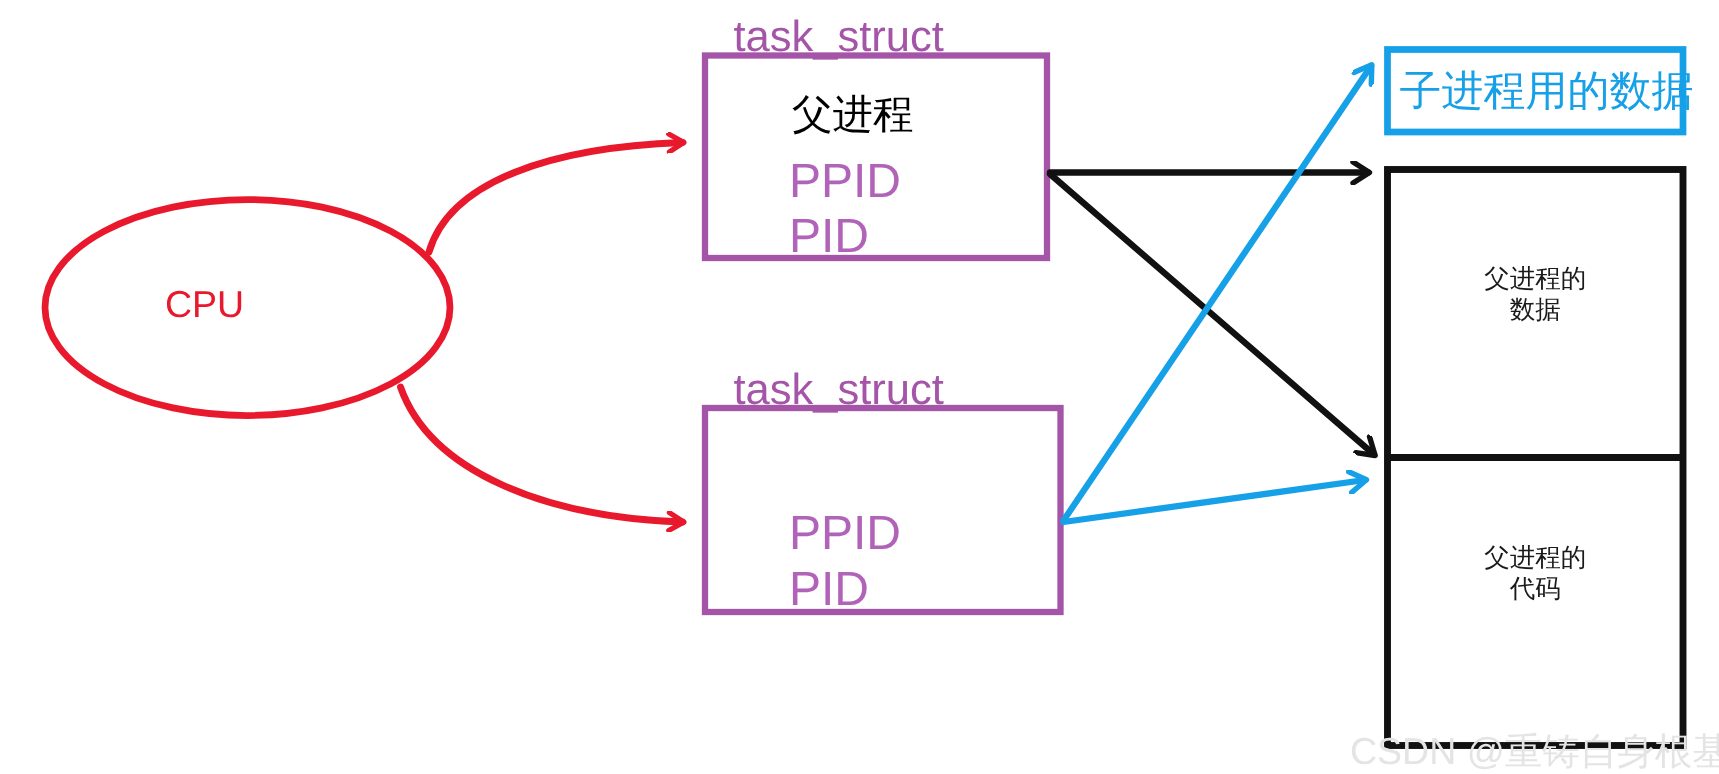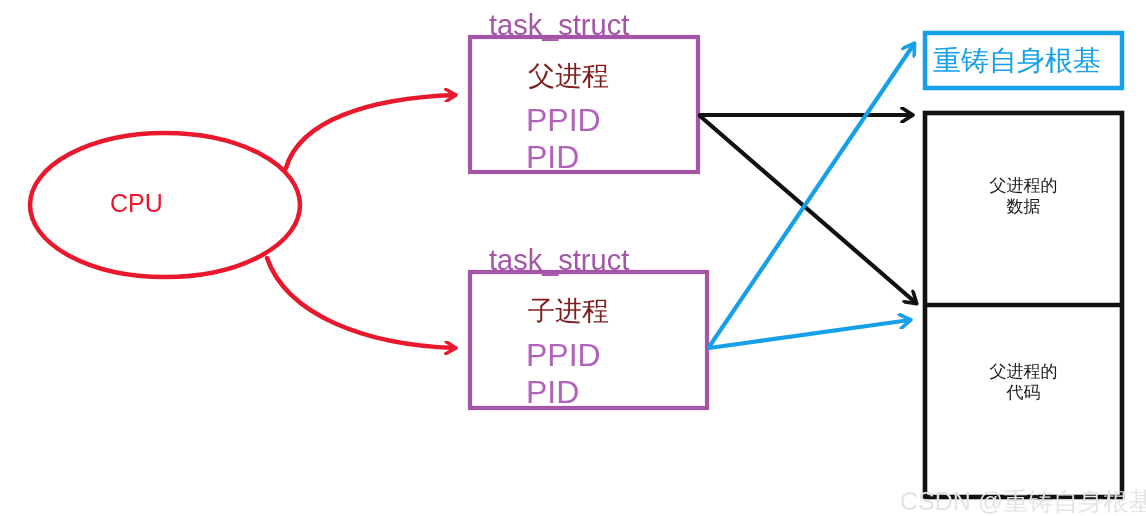--- a/index.html
+++ b/index.html
@@ -43,21 +43,21 @@
   
   .ts-cap {
     color: #a455a8;
     font-size: 29px;
   }
   .ts-cap-1 { left: 489px; top: 8px; }
   .ts-cap-2 { left: 489px; top: 243px; }
 
   
   .proc-title {
-    color: #7f1d1d;
+    color: #000000;
     font-size: 27px;
   }
   .proc-title-1 { left: 528px; top: 60px; }
   .proc-title-2 { left: 528px; top: 295px; }
   .proc-field {
     color: #b063b8;
     font-size: 32px;
   }
   .pf-1a { left: 526px; top: 101px; }
   .pf-1b { left: 526px; top: 138px; }
@@ -133,25 +133,24 @@
   </svg>
 
   <div class="lbl cpu-text">CPU</div>
 
   <div class="lbl ts-cap ts-cap-1">task_struct</div>
   <div class="lbl proc-title proc-title-1">父进程</div>
   <div class="lbl proc-field pf-1a">PPID</div>
   <div class="lbl proc-field pf-1b">PID</div>
 
   <div class="lbl ts-cap ts-cap-2">task_struct</div>
-  <div class="lbl proc-title proc-title-2">子进程</div>
   <div class="lbl proc-field pf-2a">PPID</div>
   <div class="lbl proc-field pf-2b">PID</div>
 
-  <div class="lbl blue-text">重铸自身根基</div>
+  <div class="lbl blue-text">子进程用的数据</div>
 
   <div class="lbl mem-text mem-text-data"><span>父进程的</span><br><span>数据</span></div>
 
   <div class="lbl mem-text mem-text-code"><span>父进程的</span><br><span>代码</span></div>
 
   <div class="lbl watermark">CSDN @重铸自身根基</div>
 
 </div>
 
 </body></html>

